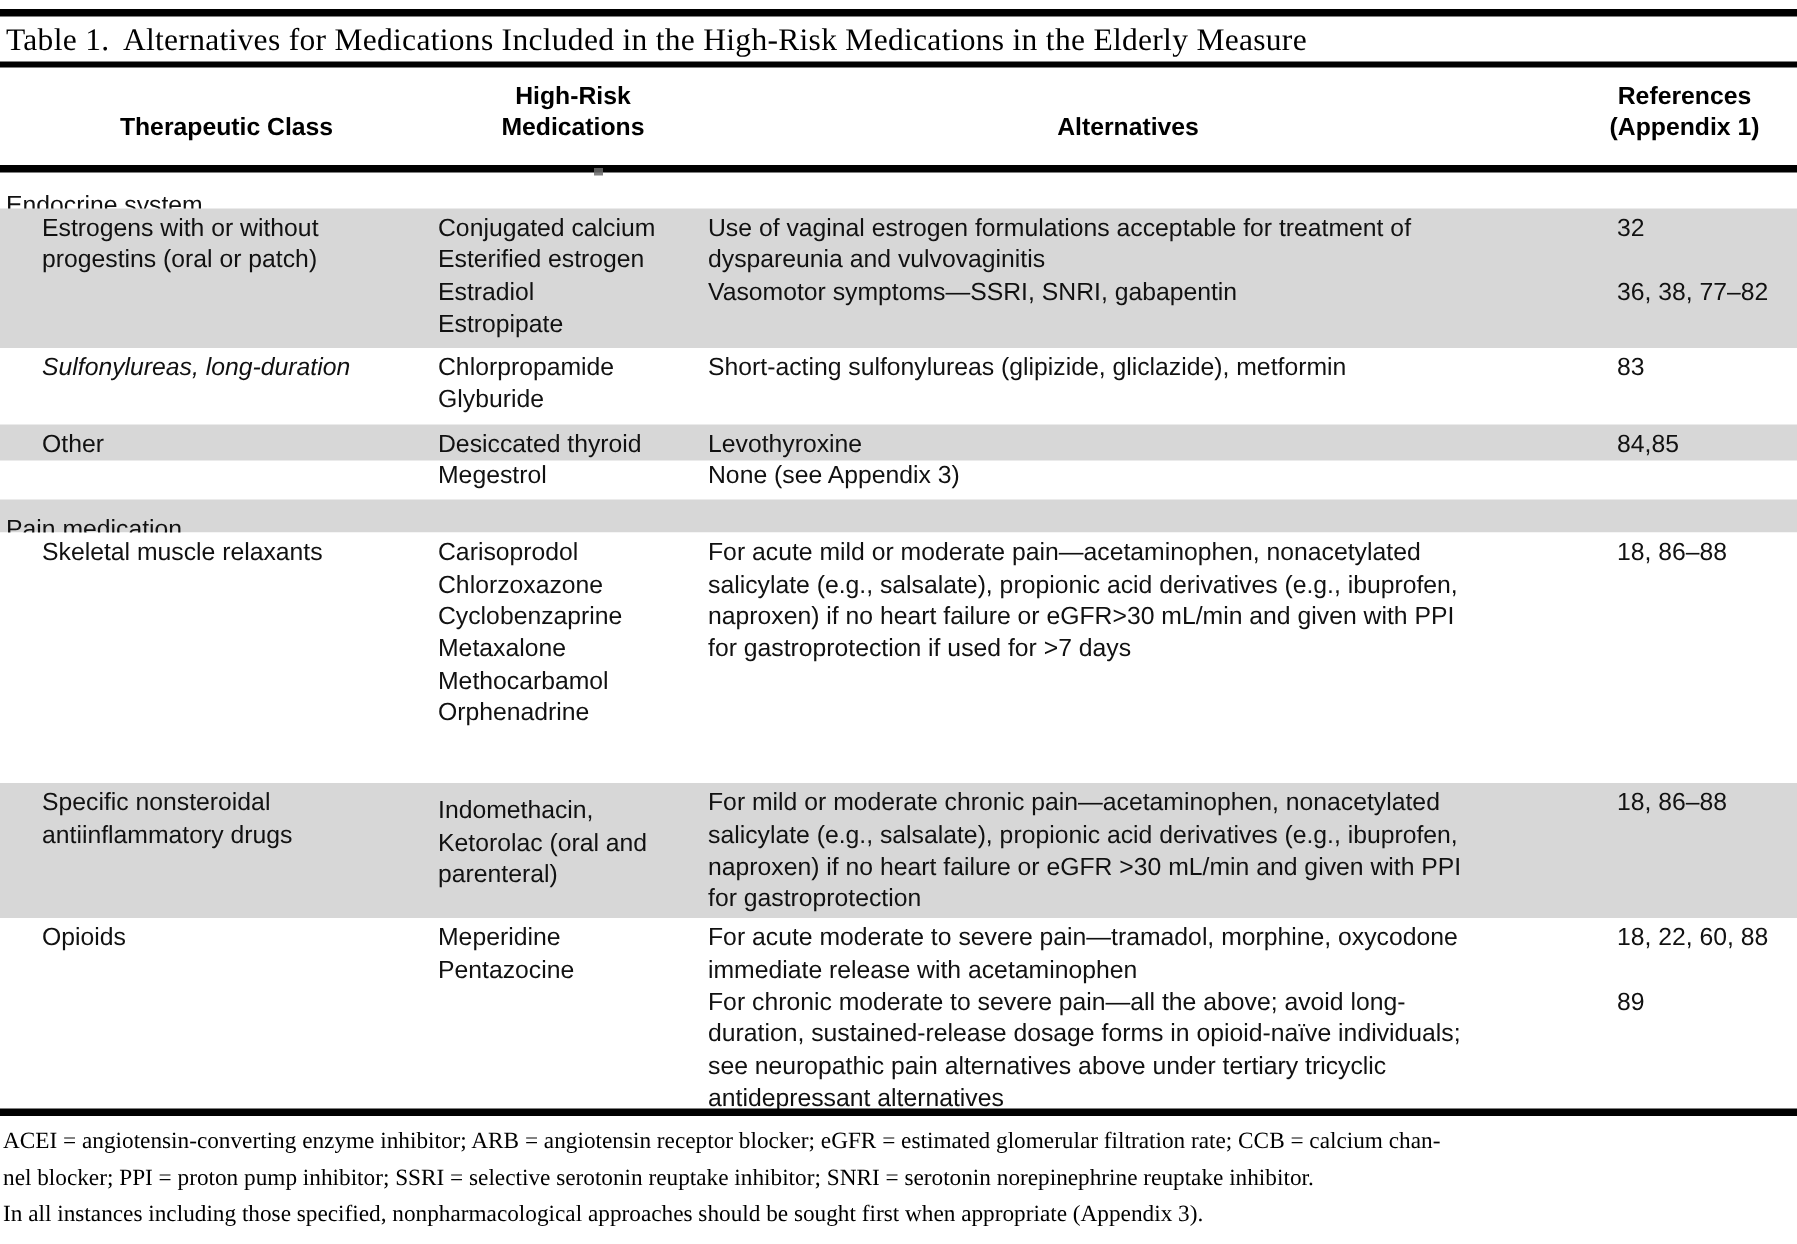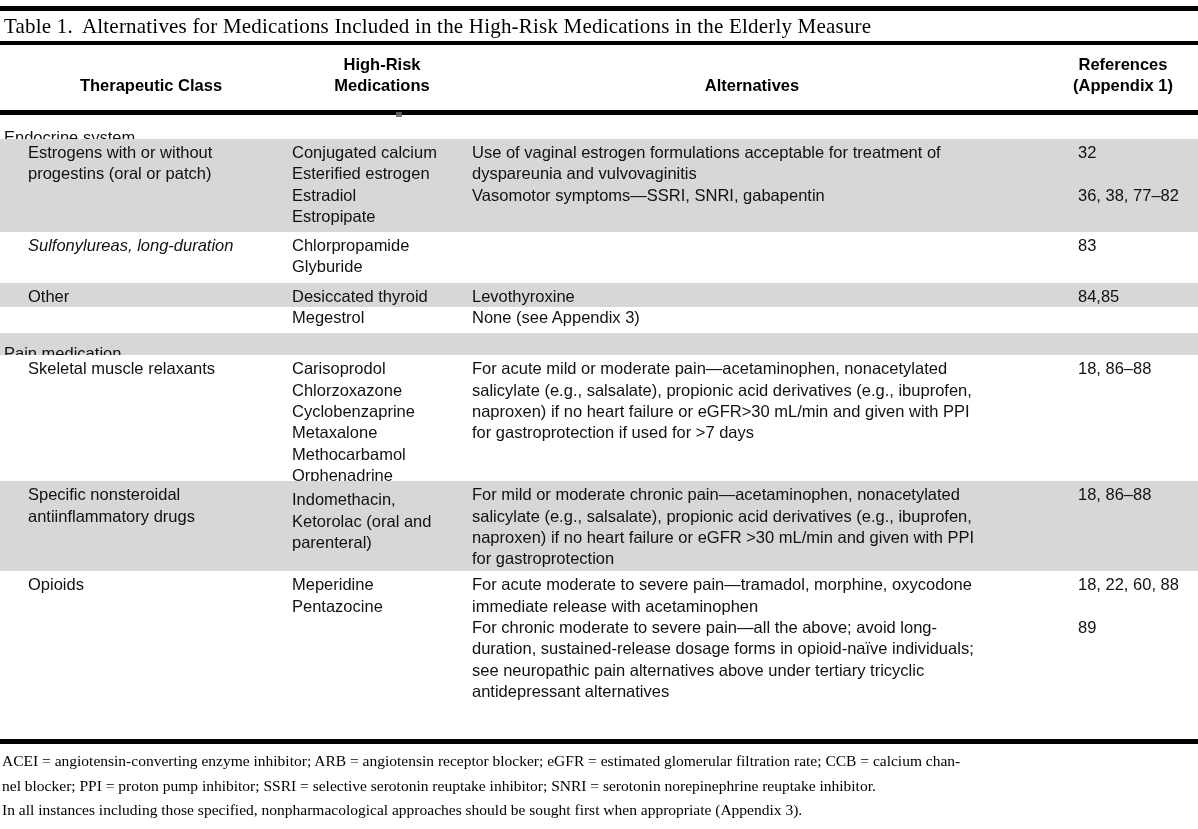--- a/index.html
+++ b/index.html
@@ -205,41 +205,44 @@
         <div class="cell c-refs" style="top: 45.6px;">36, 38, 77–82</div>
       </div>
       <div class="band row plain" style="height: 50.6px;">
         <div class="cell lines c-class" style="top: 3px; font-style: italic;">
           <span>Sulfonylureas, long-duration</span>
         </div>
         <div class="cell lines c-meds" style="top: 3px;">
           <span>Chlorpropamide</span>
           <span>Glyburide</span>
         </div>
+        <div class="cell lines c-alts" style="top: 3px;">
+          <span>Short-acting sulfonylureas (glipizide, gliclazide), metformin</span>
+        </div>
         <div class="cell c-refs" style="top: 3px;">83</div>
       </div>
       <div class="band row plain" style="height: 50.6px;">
         <div style="position: absolute; left: 0px; top: 0px; width: 1198px; height: 24.3px; background: rgb(215, 215, 215);"></div>
         <div class="cell lines c-class" style="top: 3px;">
           <span>Other</span>
         </div>
         <div class="cell lines c-meds" style="top: 3px;">
           <span>Desiccated thyroid</span>
           <span>Megestrol</span>
         </div>
         <div class="cell lines c-alts" style="top: 3px;">
           <span>Levothyroxine</span>
           <span>None (see Appendix 3)</span>
         </div>
         <div class="cell c-refs" style="top: 3px;">84,85</div>
       </div>
       <div class="band shaded" style="height: 22px;">
         <div class="section-label">Pain medication</div>
       </div>
-      <div class="band row plain" style="height: 126px; padding-left: 42px;">
+      <div class="band row plain" style="height: 167px; padding-left: 42px;">
         <div class="cell lines c-class" style="top: 3px;">
           <span>Skeletal muscle relaxants</span>
         </div>
         <div class="cell lines c-meds" style="top: 3px;">
           <span>Carisoprodol</span>
           <span>Chlorzoxazone</span>
           <span>Cyclobenzaprine</span>
           <span>Metaxalone</span>
           <span>Methocarbamol</span>
           <span>Orphenadrine</span>

